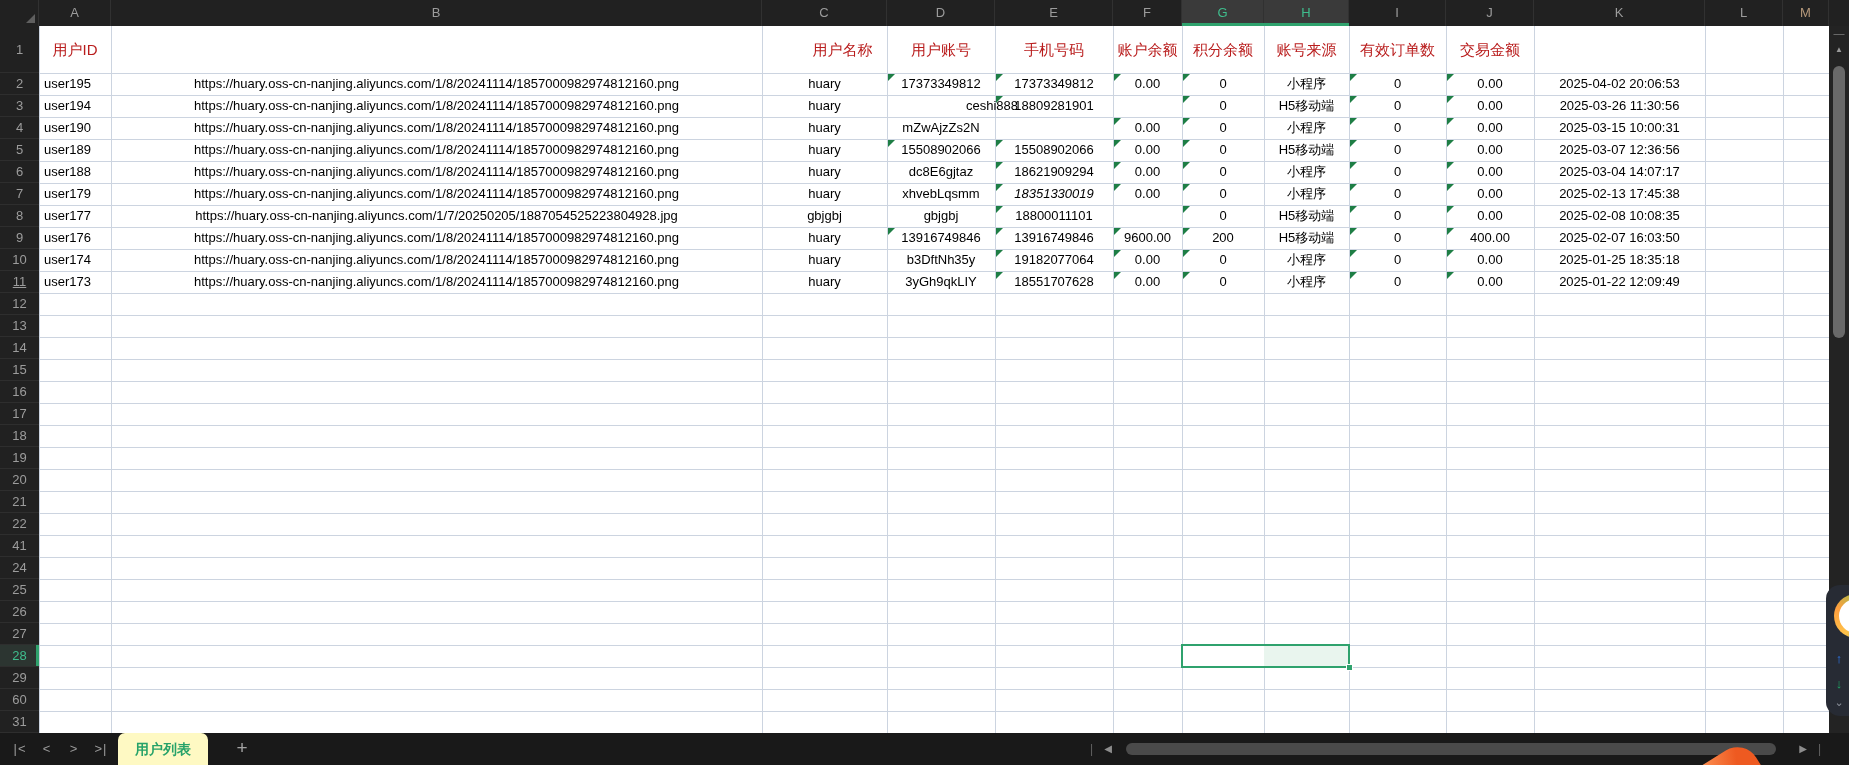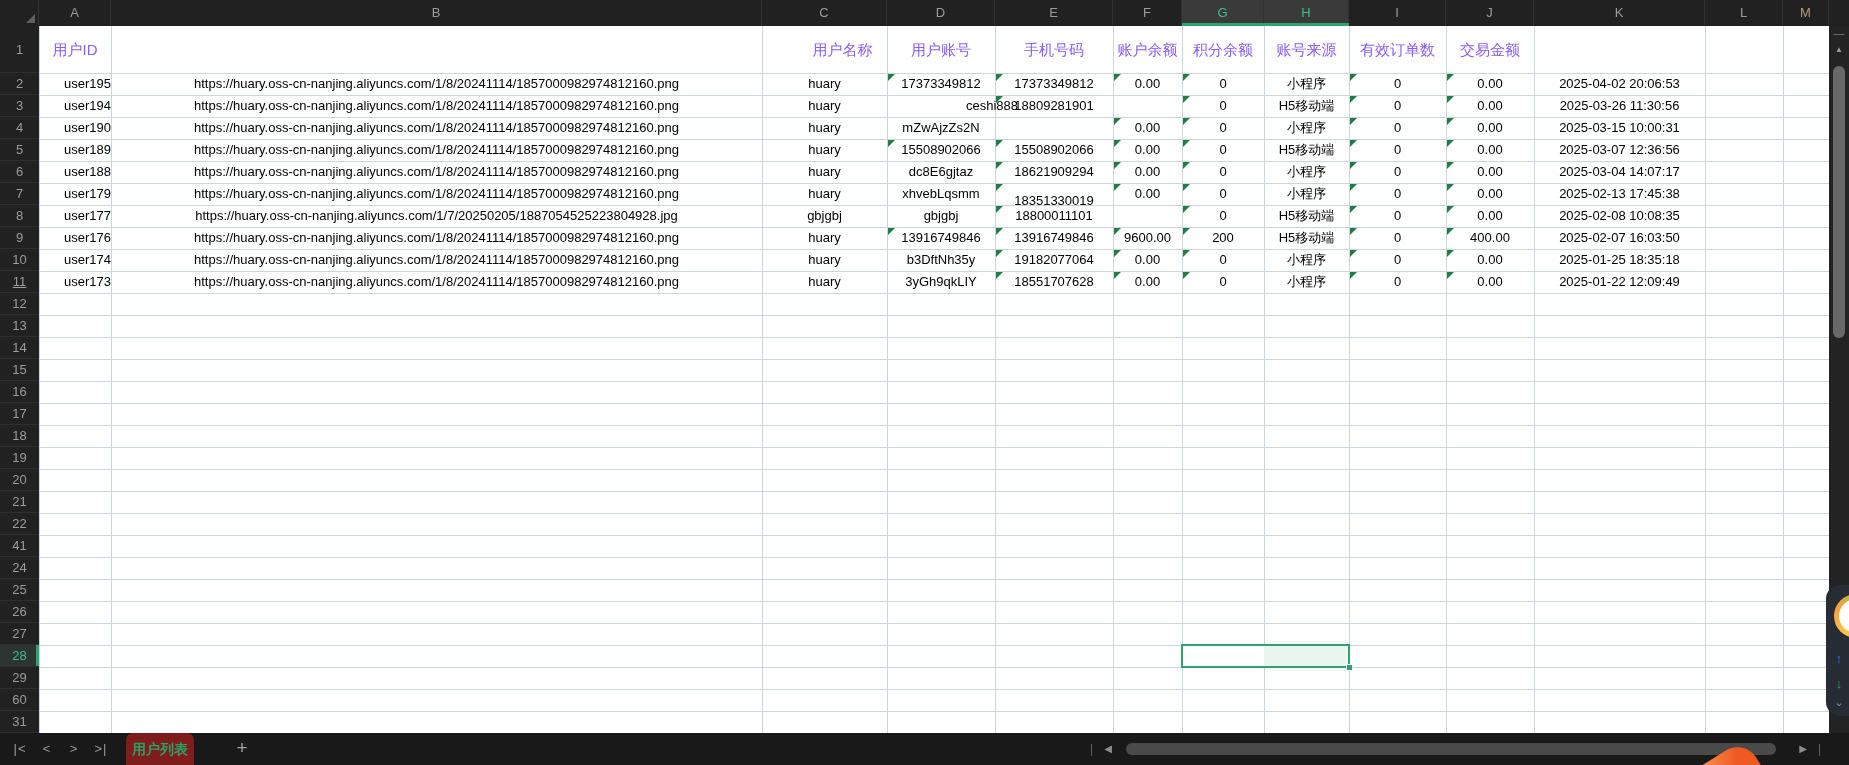--- a/index.html
+++ b/index.html
@@ -17,23 +17,23 @@
 
 #gutter{position:absolute;top:26px;left:0;width:39px;height:707px;background:var(--chrome-bg);z-index:4}
 .rowhdr{position:absolute;left:0;width:39px;text-align:center;font-size:13px;color:var(--chrome-text);
   border-bottom:1px solid #2e2e2e}
 .rowhdr.sel{background:#2c3531;color:var(--chrome-selected-text)}
 .rowhdr.sel::after{content:"";position:absolute;right:0;top:0;bottom:0;width:3px;background:var(--accent-green)}
 
 #grid{position:absolute;top:26px;left:0;width:1829px;height:707px;background:#fff;overflow:hidden;z-index:1}
 .gl-v{position:absolute;top:0;bottom:0;width:1px;background:var(--gridline)}
 .gl-h{position:absolute;left:39px;right:0;height:1px;background:var(--gridline)}
-.hcell{position:absolute;text-align:center;font-size:15px;color:#8b5cf6;white-space:nowrap}
+.hcell{position:absolute;text-align:center;font-size:15px;color:#b91c1c;white-space:nowrap}
 .cell{position:absolute;height:22px;line-height:22px;text-align:center;font-size:13px;color:#000;white-space:nowrap;overflow:visible}
-.cell.left{text-align:right;padding-left:5px}
+.cell.left{text-align:left;padding-left:5px}
 .marker{position:absolute;width:0;height:0;border-top:7px solid var(--marker-green);border-right:7px solid transparent}
 .sel-fill{position:absolute;background:var(--selection-fill)}
 .sel-border{position:absolute;border:2px solid var(--accent-green)}
 .sel-handle{position:absolute;width:7px;height:7px;background:var(--accent-green);border:1px solid #fff}
 
 #vscroll{position:absolute;left:1829px;top:26px;width:20px;height:707px;background:#232323;z-index:3}
 #vs-split{position:absolute;top:1px;left:0;width:20px;height:13px;line-height:13px;text-align:center;color:#7d7d7d;font-size:11px}
 #vs-up{position:absolute;top:17px;left:0;width:20px;height:14px;line-height:14px;text-align:center;color:#9a9a9a;font-size:8px}
 #vs-thumb{position:absolute;left:4px;top:40px;width:12px;height:272px;background:#696969;border-radius:6px}
 
@@ -43,21 +43,21 @@
   background:conic-gradient(from 210deg,#ffc24a,#ff9f3e,#8bc34a,#2fa26d 70%,#ffc24a)}
 #ring-inner{position:absolute;left:5px;top:5px;width:34px;height:34px;border-radius:50%;background:#fff;
   text-align:center;line-height:34px;font-size:16px;font-weight:bold;color:#333}
 .fp-btn{position:absolute;left:0;width:26px;text-align:center;font-size:13px;font-weight:bold}
 #fp-up{top:66px;color:var(--up-arrow-blue)}
 #fp-down{top:91px;color:var(--down-arrow-green)}
 #fp-chev{top:111px;color:#8a8f99;font-size:11px;font-weight:normal}
 
 #bar{position:absolute;left:0;top:733px;width:1849px;height:32px;background:#191919;z-index:8}
 .nav{position:absolute;top:0;height:32px;line-height:32px;text-align:center;color:#9a9a9a;font-size:13px;width:24px;letter-spacing:1px}
-#tab{position:absolute;left:126px;top:0;height:32px;line-height:32px;padding:0 6px;background:#7f1d1d;
+#tab{position:absolute;left:118px;top:0;height:32px;line-height:32px;padding:0 17px;background:#fef9c3;
   color:var(--tab-text);font-weight:bold;font-size:14px;border-radius:7px 7px 0 0}
 #plus{position:absolute;left:230px;top:0;width:24px;height:32px;line-height:29px;text-align:center;color:#a2a2a2;font-size:19px}
 .hsep{position:absolute;top:0;height:32px;line-height:32px;color:#636363;font-size:12px}
 .harr{position:absolute;top:0;height:32px;line-height:32px;color:#8d8d8d;font-size:10px;width:14px;text-align:center}
 #hthumb{position:absolute;left:1126px;top:10px;width:650px;height:12px;border-radius:6px;background:#4a4a4a}
 #mascot{position:absolute;left:1702px;top:751px;width:58px;height:42px;z-index:9;
   background:linear-gradient(115deg,#ff9a5c,var(--orange) 60%);border-radius:10px 22px 6px 22px;transform:rotate(-32deg)}
 </style>
 </head>
 <body>
@@ -212,21 +212,21 @@
       <div class="cell" style="left: 1534px; width: 171px; top: 135px;">2025-03-04 14:07:17</div>
       <div class="marker" style="left: 996px; top: 136px;"></div>
       <div class="marker" style="left: 1114px; top: 136px;"></div>
       <div class="marker" style="left: 1183px; top: 136px;"></div>
       <div class="marker" style="left: 1350px; top: 136px;"></div>
       <div class="marker" style="left: 1447px; top: 136px;"></div>
       <div class="cell left" style="left: 39px; width: 72px; top: 157px;">user179</div>
       <div class="cell" style="left: 111px; width: 651px; top: 157px;">https://huary.oss-cn-nanjing.aliyuncs.com/1/8/20241114/1857000982974812160.png</div>
       <div class="cell" style="left: 762px; width: 125px; top: 157px;">huary</div>
       <div class="cell" style="left: 887px; width: 108px; top: 157px;">xhvebLqsmm</div>
-      <div class="cell" style="left: 995px; width: 118px; top: 164px;">18351330019</div>
+      <div class="cell" style="left: 995px; width: 118px; top: 157px; font-style: italic;">18351330019</div>
       <div class="cell" style="left: 1113px; width: 69px; top: 157px;">0.00</div>
       <div class="cell" style="left: 1182px; width: 82px; top: 157px;">0</div>
       <div class="cell" style="left: 1264px; width: 85px; top: 157px;">小程序</div>
       <div class="cell" style="left: 1349px; width: 97px; top: 157px;">0</div>
       <div class="cell" style="left: 1446px; width: 88px; top: 157px;">0.00</div>
       <div class="cell" style="left: 1534px; width: 171px; top: 157px;">2025-02-13 17:45:38</div>
       <div class="marker" style="left: 996px; top: 158px;"></div>
       <div class="marker" style="left: 1114px; top: 158px;"></div>
       <div class="marker" style="left: 1183px; top: 158px;"></div>
       <div class="marker" style="left: 1350px; top: 158px;"></div>

